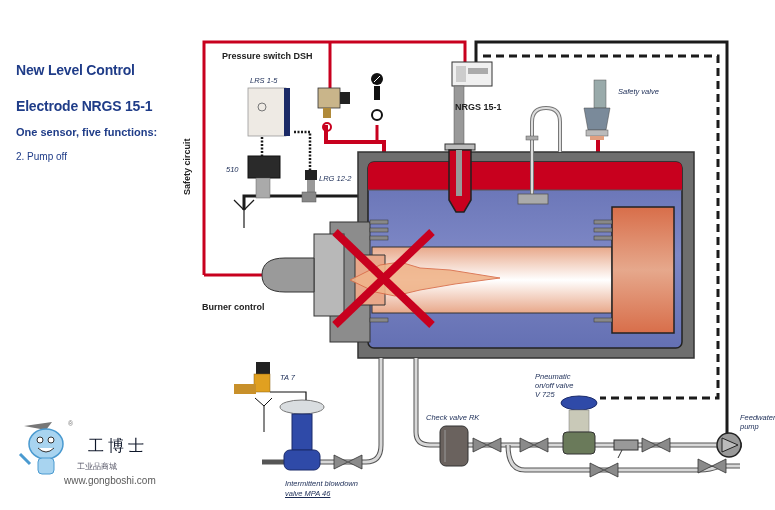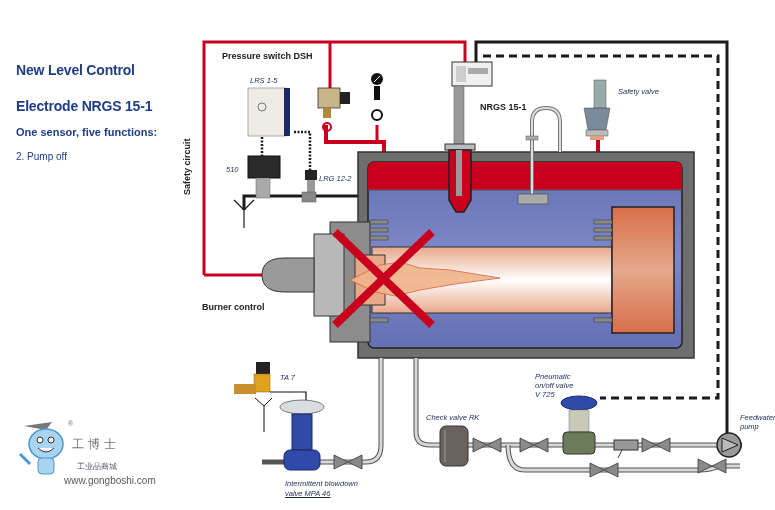--- a/index.html
+++ b/index.html
@@ -6,21 +6,21 @@
   body { width:775px; height:510px; position:relative; overflow:hidden; font-family:"Liberation Sans", sans-serif; }
   .title { position:absolute; left:16px; color:#1f3c88; font-weight:bold; font-size:14px; letter-spacing:-0.2px; }
   .subtitle { position:absolute; left:16px; top:126px; color:#1f3c88; font-weight:bold; font-size:11px; }
   .func-list { position:absolute; left:16px; top:149px; margin:0; padding:0; list-style:none; }
   .func-list li { color:#1f3c88; font-size:10px; height:19.5px; line-height:15px; }
   .lbl { position:absolute; font-size:9px; color:#222; white-space:nowrap; }
   .lbl.b { font-weight:bold; }
   .lbl.i { font-style:italic; font-size:7.5px; color:#1a2b55; line-height:10px; }
   .vlabel { position:absolute; left:182px; top:195px; transform:rotate(-90deg); transform-origin:left top; font-weight:bold; font-size:9px; color:#222; white-space:nowrap; }
   svg.diagram { position:absolute; left:0; top:0; }
-  .logo-text1 { position:absolute; left:72px; top:436px; font-size:12px; color:#737373; letter-spacing:4px; font-family:"DejaVu Serif", serif; }
+  .logo-text1 { position:absolute; left:88px; top:436px; font-size:16px; color:#0f172a; letter-spacing:4px; font-family:"DejaVu Serif", serif; }
   .logo-text2 { position:absolute; left:77px; top:461px; font-size:8px; color:#556; }
   .logo-url { position:absolute; left:21px; top:475px; font-size:10px; color:#5a5a5a;margin-left:43px; }
   .logo-reg { position:absolute; left:68px; top:420px; font-size:7px; color:#777; }
 </style>
 </head>
 <body>
 
 <div class="title" style="top:62px;">New Level Control</div>
 <div class="title" style="top:98px;">Electrode NRGS 15-1</div>
 <div class="subtitle">One sensor, five functions:</div>
@@ -217,21 +217,21 @@
   <g>
     <circle cx="729" cy="445" r="12" fill="#999" stroke="#222" stroke-width="1.5"></circle>
     <path d="M722,438 L738,445 L722,452 Z" fill="#bbb" stroke="#222" stroke-width="1"></path>
   </g>
 </svg>
 
 <div class="lbl b" style="left:222px; top:51px;">Pressure switch DSH</div>
 <div class="lbl i" style="left:250px; top:76px;">LRS 1-5</div>
 <div class="lbl i" style="left:226px; top:165px;">510</div>
 <div class="lbl i" style="left:319px; top:174px;">LRG 12-2</div>
-<div class="lbl b" style="left:471px; top:102px;padding-left:9px;">NRGS 15-1</div>
+<div class="lbl b" style="left:446px; top:102px;padding-left:9px;">NRGS 15-1</div>
 <div class="lbl i" style="left:618px; top:87px;">Safety valve</div>
 <div class="vlabel">Safety circuit</div>
 <div class="lbl b" style="left:202px; top:302px;">Burner control</div>
 <div class="lbl i" style="left:280px; top:373px;">TA 7</div>
 <div class="lbl i" style="left:285px; top:479px;">Intermittent blowdown</div>
 <div class="lbl i" style="left:285px; top:489px;text-decoration:underline;">valve MPA 46</div>
 <div class="lbl i" style="left:426px; top:413px;">Check valve RK</div>
 <div class="lbl i" style="left:535px; top:372px;">Pneumatic</div>
 <div class="lbl i" style="left:535px; top:381px;">on/off valve</div>
 <div class="lbl i" style="left:535px; top:390px;">V 725</div>

